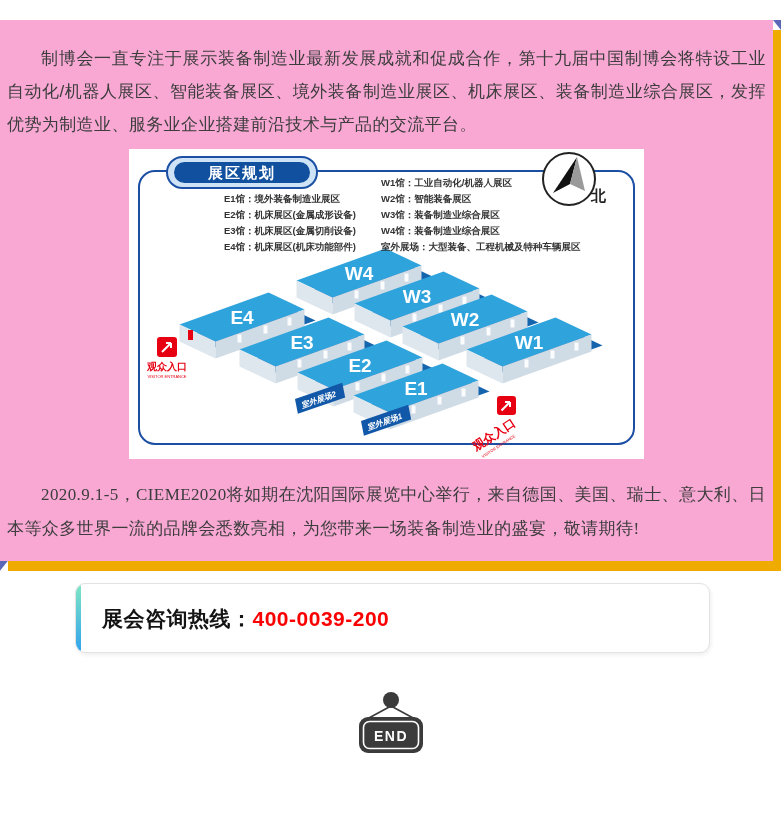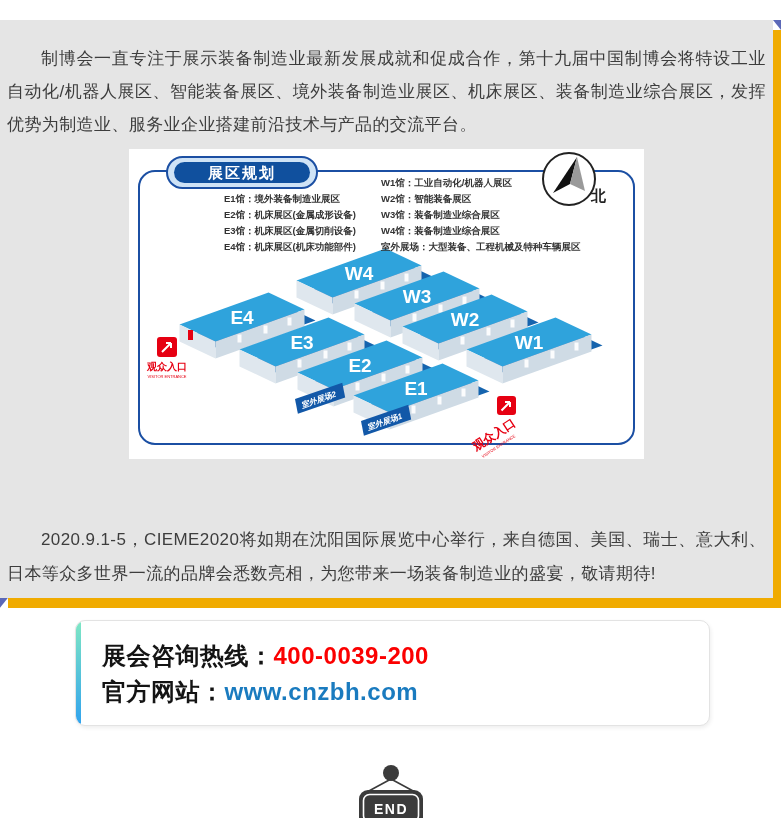--- a/index.html
+++ b/index.html
@@ -8,22 +8,22 @@
     background:#ffffff;
     font-family:"Liberation Sans", sans-serif;
     color:#3d3d3d;
     overflow:hidden;
   }
   
   .card-wrap { position:relative; margin-top:20px; }
   .card {
     position:relative;
     margin-right:8px;               
-    background:#e5e5e5;
-    padding:22px 5px 8px 5px;
+    background:#f9a8d4;
+    padding:22px 5px 16px 5px;
   }
   .gold-right {
     position:absolute; top:10px; right:0; width:8px; bottom:-10px;
     background:#f0ab00;
   }
   .tri-top-right {
     position:absolute; top:0; right:0; width:8px; height:10px;
     background:#5b68b8;
     clip-path:polygon(0 0, 100% 0, 100% 100%);
   }
@@ -35,21 +35,21 @@
     position:absolute; left:0; bottom:-10px; width:8px; height:10px;
     background:#5b68b8;
     clip-path:polygon(0 0, 100% 0, 0 100%);
   }
   
   .para {
     font-size:17px; line-height:1.95; letter-spacing:.4px;
     text-indent:2em; color:#3d3d3d; text-align:justify;
     padding:0 2px;
   }
-  .para.second { margin-top:64px; }
+  .para.second { margin-top:19px;font-family:Liberation Serif, serif; }
   
   .map-fig {
     width:515px; height:310px; margin:8px auto 0;
     background:#ffffff;
   }
   
   .contact-box {
     position:relative;
     width:635px; margin:22px 0 0 75px;
     background:#ffffff;
@@ -58,21 +58,21 @@
     box-shadow:1px 2px 4px rgba(0,0,0,.07);
     padding:17px 24px 15px 26px;
     overflow:hidden;
   }
   .contact-accent {
     position:absolute; left:0; top:0; bottom:0; width:5px;
     background:linear-gradient(180deg,#7fe7c4 0%, #30a2ee 100%);
     border-radius:10px 0 0 10px;
   }
   .contact-line {
-    font-size:24px; font-weight:bold; line-height:36px;
+    font-size:21px; font-weight:bold; line-height:36px;
     color:#141414; letter-spacing:.5px; white-space:nowrap;
   }
   .contact-line .red   { color:#fb0000; }
   .contact-line .blue  { color:#1a7bbf; }
   
   .end-wrap { display:flex; justify-content:center; margin-top:38px; }
 </style>
 </head>
 <body>
 
@@ -181,23 +181,20 @@
 
     <p class="para second">2020.9.1-5，CIEME2020将如期在沈阳国际展览中心举行，来自德国、美国、瑞士、意大利、日本等众多世界一流的品牌会悉数亮相，为您带来一场装备制造业的盛宴，敬请期待!</p>
   </div>
 </div>
 
 <div class="contact-box">
   <div class="contact-accent"></div>
   <div class="contact-line">
     <span>展会咨询热线：</span><span class="red">400-0039-200</span>
   </div>
-  <div class="contact-line">
-    <span>官方网站：</span><span class="blue">www.cnzbh.com</span>
-  </div>
 </div>
 
 <div class="end-wrap">
   <svg width="84" height="66" viewBox="0 0 84 66">
     <circle cx="42" cy="9" r="8" fill="#3b3b3b"></circle>
     <path d="M42 15 L18 28 M42 15 L66 28" stroke="#3b3b3b" stroke-width="1.6" fill="none"></path>
     <rect x="10" y="26" width="64" height="36" rx="9" fill="#3b3b3b"></rect>
     <rect x="14.5" y="30.5" width="55" height="27" rx="6" fill="none" stroke="#ffffff" stroke-width="1.6"></rect>
     <text x="42" y="49.5" text-anchor="middle" font-size="14" font-weight="bold" fill="#ffffff" letter-spacing="1.5">END</text>
   </svg>

